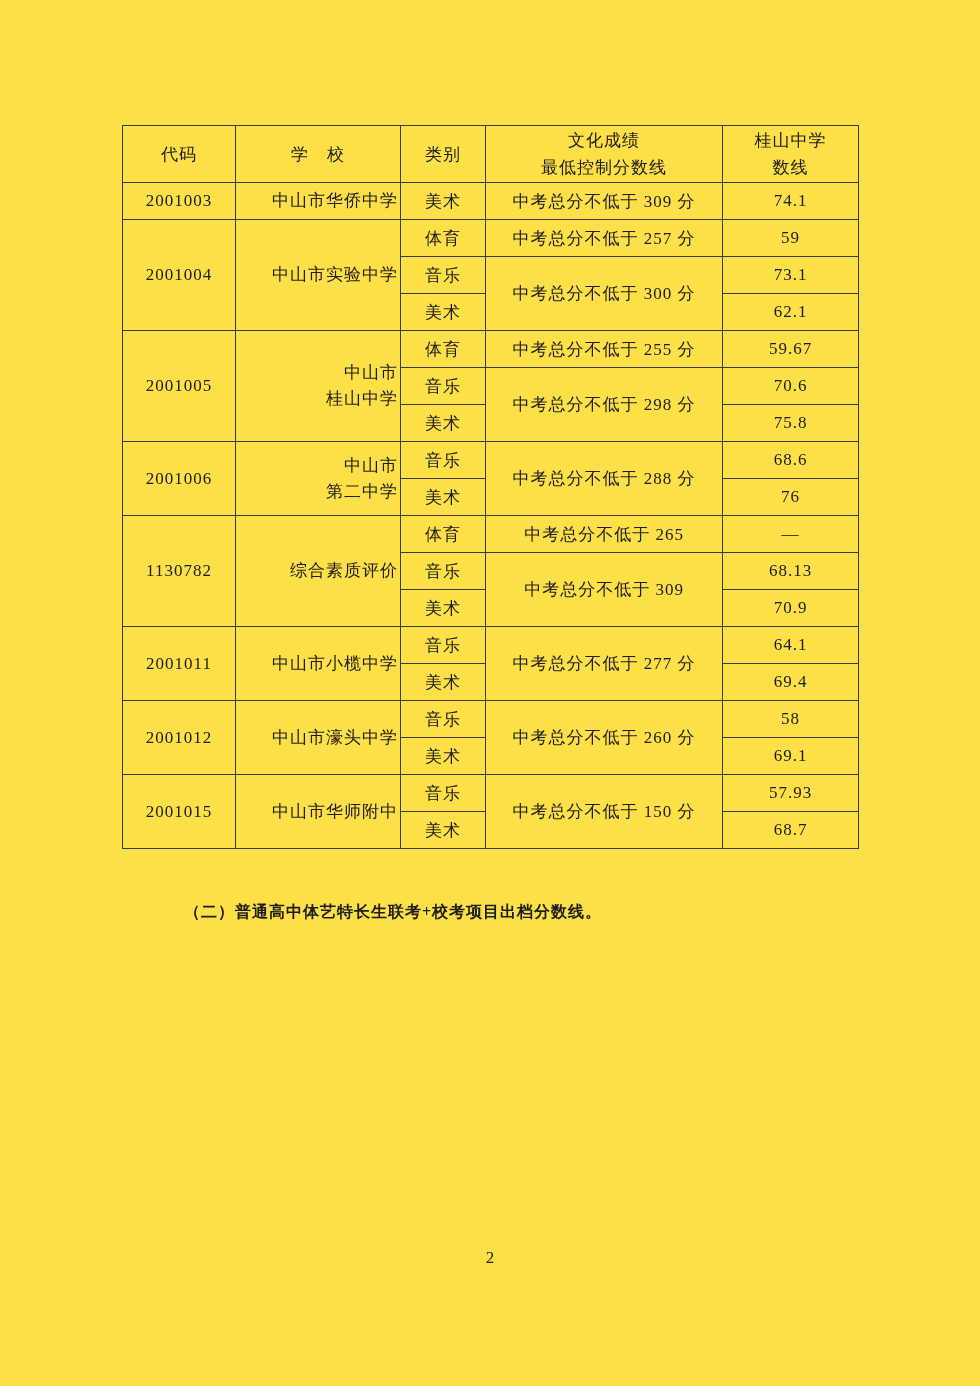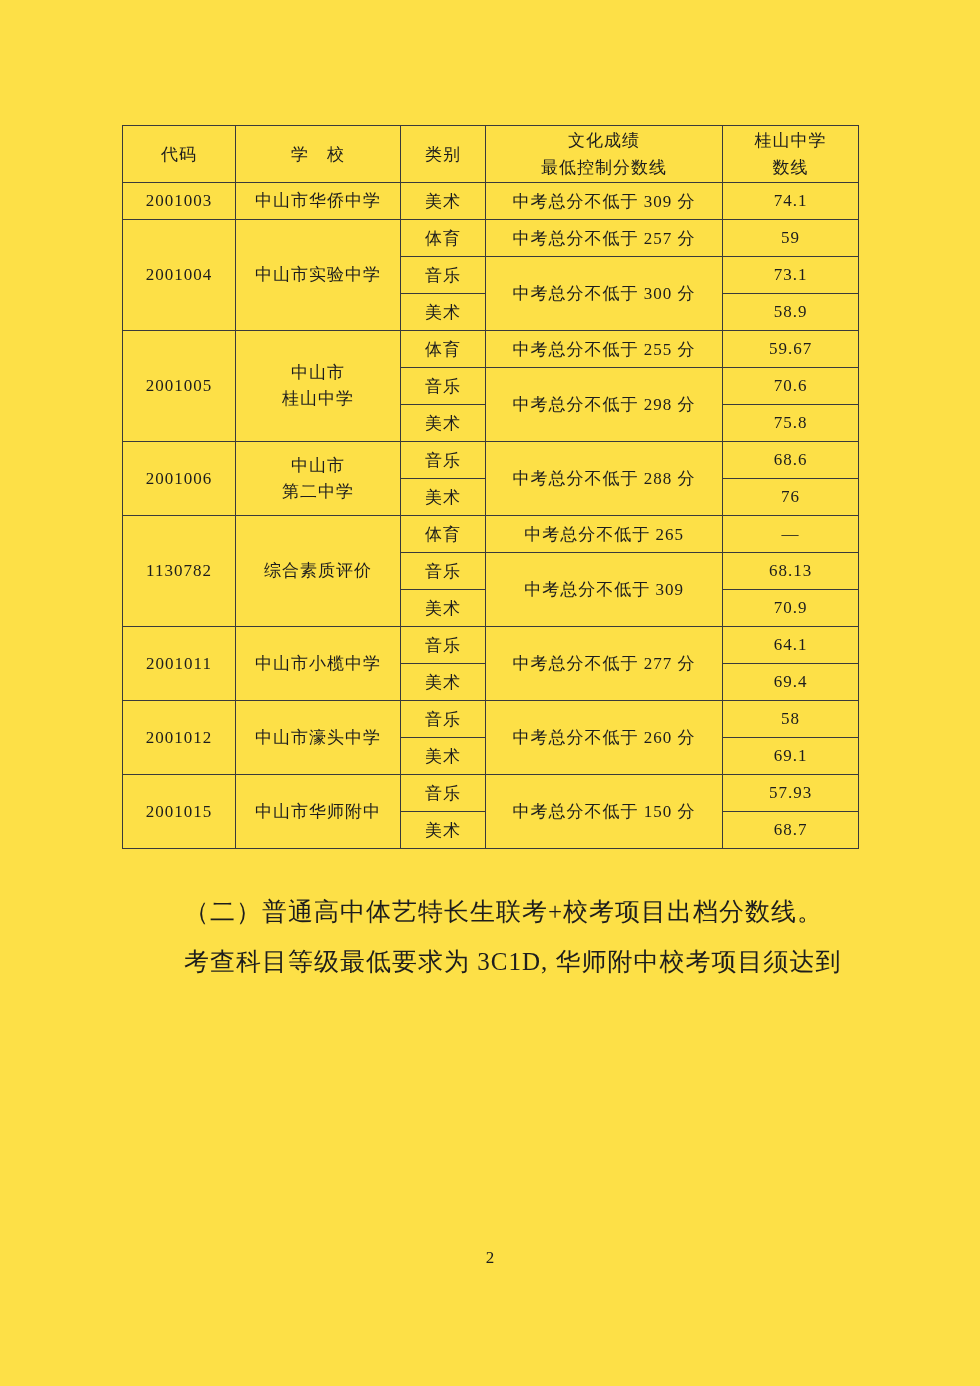--- a/index.html
+++ b/index.html
@@ -34,27 +34,28 @@
     vertical-align: middle;
     font-weight: normal;
     font-size: 17px;
     letter-spacing: 1px;
     color: #1d1d1d;
     padding: 0 2px;
   }
   .score-table tr.head-row { height: 57px; }
   .score-table tr.data-row { height: 37px; }
   .score-table th div { line-height: 27px; }
-  .school-cell div { line-height: 26px; }
+  .school-cell div { line-height: 26px; text-align: right; }
   .notes {
     margin: 38px 126px 0 128px;
-    font-size: 25px;
+    font-size: 16px;
     line-height: 50px;
     letter-spacing: 1px;
     color: #1d1d1d;
+    font-weight: bold;
   }
   .notes .indent { text-indent: 56px; }
   .page-number {
     position: absolute;
     top: 1248px;
     left: 0;
     width: 100%;
     text-align: center;
     font-size: 17px;
     color: #1d1d1d;
@@ -109,21 +110,21 @@
         <td>中考总分不低于 257 分</td>
         <td>59</td>
       </tr>
       <tr class="data-row">
         <td>音乐</td>
         <td rowspan="2">中考总分不低于 300 分</td>
         <td>73.1</td>
       </tr>
       <tr class="data-row">
         <td>美术</td>
-        <td>58.9</td>
+        <td>62.1</td>
       </tr>
 
       <tr class="data-row">
         <td rowspan="3">2001005</td>
         <td rowspan="3" class="school-cell">
           <div>中山市</div>
           <div>桂山中学</div>
         </td>
         <td>体育</td>
         <td>中考总分不低于 255 分</td>
@@ -216,18 +217,17 @@
       </tr>
       <tr class="data-row">
         <td>美术</td>
         <td>68.7</td>
       </tr>
     </tbody>
   </table>
 
   <div class="notes">
     <div class="indent">（二）普通高中体艺特长生联考+校考项目出档分数线。</div>
-    <div class="indent">考查科目等级最低要求为 3C1D, 华师附中校考项目须达到</div>
   </div>
 
   <div class="page-number">2</div>
 
 </div>
 
 </body></html>

